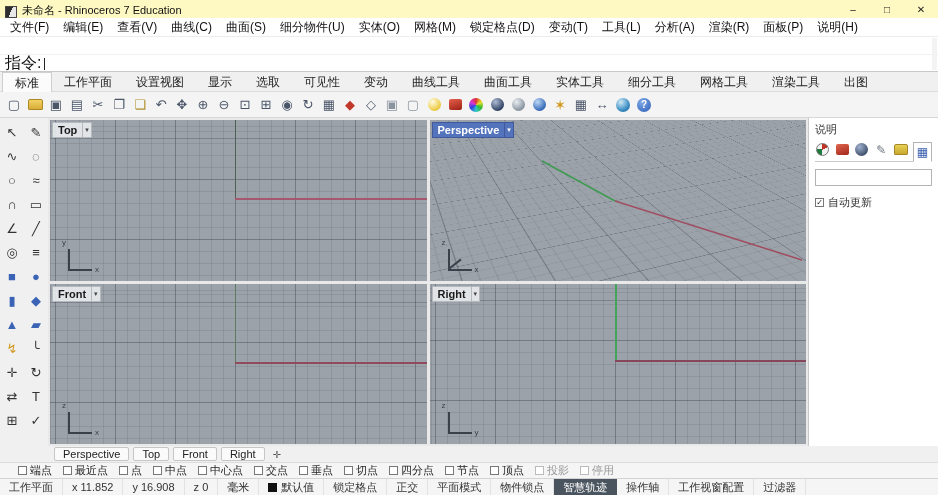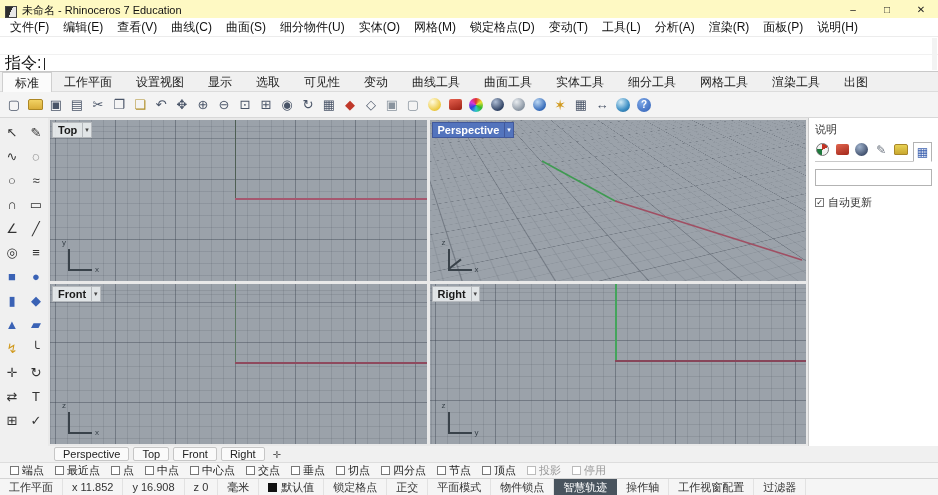--- a/index.html
+++ b/index.html
@@ -113,21 +113,21 @@
   .psearch{width:100%;height:17px;border:1px solid #b3b3b3;margin-top:7px;font-size:11px;padding:0 3px;font-family:inherit;}
   .prow{margin-top:9px;display:flex;align-items:center;gap:4px;}
   .chk{width:9px;height:9px;border:1px solid #777;background:#fff;display:inline-flex;align-items:center;justify-content:center;flex:0 0 auto;}
   .chk i{font-style:normal;font-size:8px;line-height:1;color:#222;}
 
   
   .vtabs{height:16px;background:#f0f0f0;display:flex;align-items:center;font-size:11px;color:#222;padding-left:54px;gap:4px;flex:0 0 auto;}
   .vtab{background:#fafafa;border:1px solid #c6c6c6;border-radius:2px;padding:0 8px;line-height:12px;white-space:nowrap;}
   .vtab-add{color:#555;font-size:10px;padding:0 4px;}
 
-  .osnaprow{height:16px;background:#f5f5f5;border-top:1px solid #ddd;display:flex;align-items:center;font-size:11px;color:#222;padding:0 10px;gap:11px;flex:0 0 auto;}
+  .osnaprow{height:16px;background:#f5f5f5;border-top:1px solid #ddd;display:flex;align-items:center;font-size:11px;color:#222;padding:0 18px;gap:11px;flex:0 0 auto;}
   .osnap-item{display:flex;align-items:center;gap:3px;white-space:nowrap;}
   .osnap-item.dim{color:#999;}
   .osnap-item.dim .chk{border-color:#bbb;}
 
   .statusbar{height:17px;background:#f5f5f5;border-top:1px solid #d4d4d4;display:flex;align-items:center;font-size:11px;color:#333;flex:0 0 auto;overflow:hidden;}
   .st-item{padding:0 9px;border-right:1px solid #e2e2e2;height:100%;display:flex;align-items:center;gap:4px;white-space:nowrap;}
   .st-item.layer::before{content:"";width:9px;height:9px;background:#111;display:inline-block;}
   .st-item.highlight{background:#49545e;color:#fff;border-right-color:#49545e;}
   .st-item.mem{border-right:none;}
 </style>

